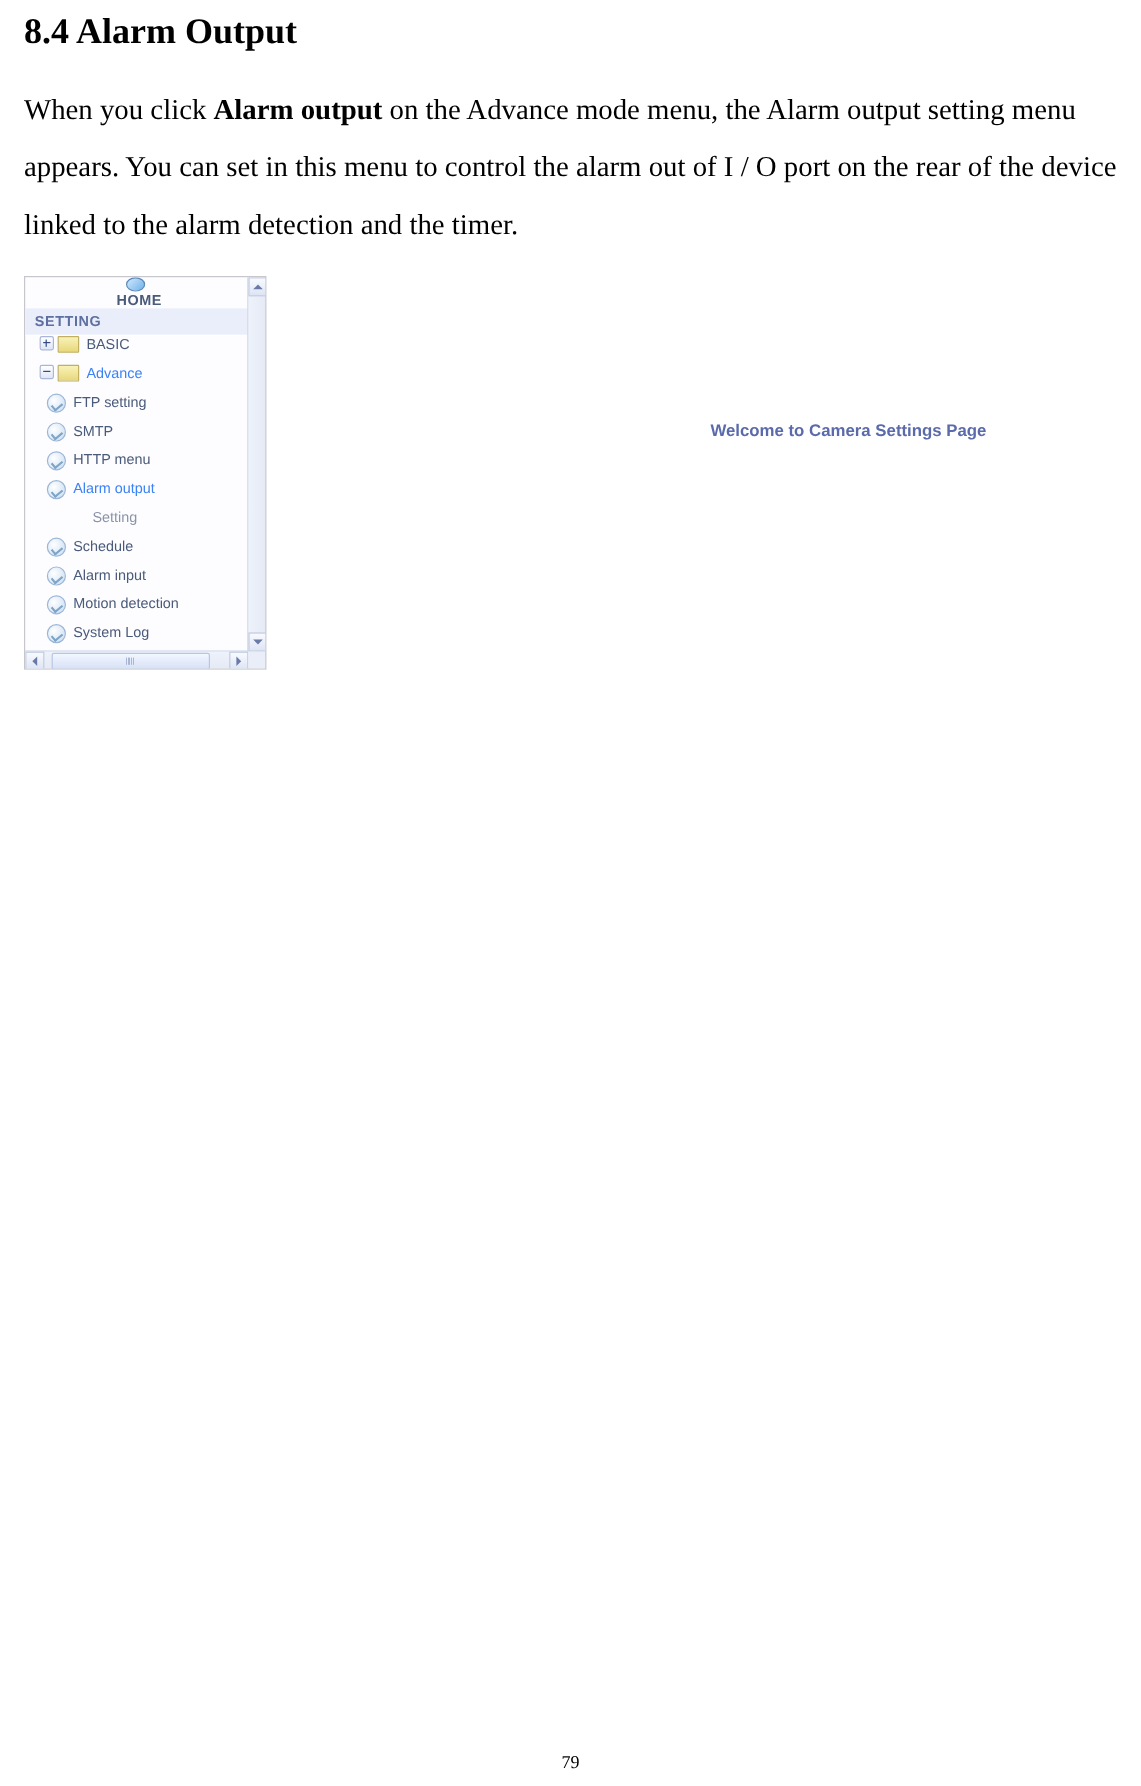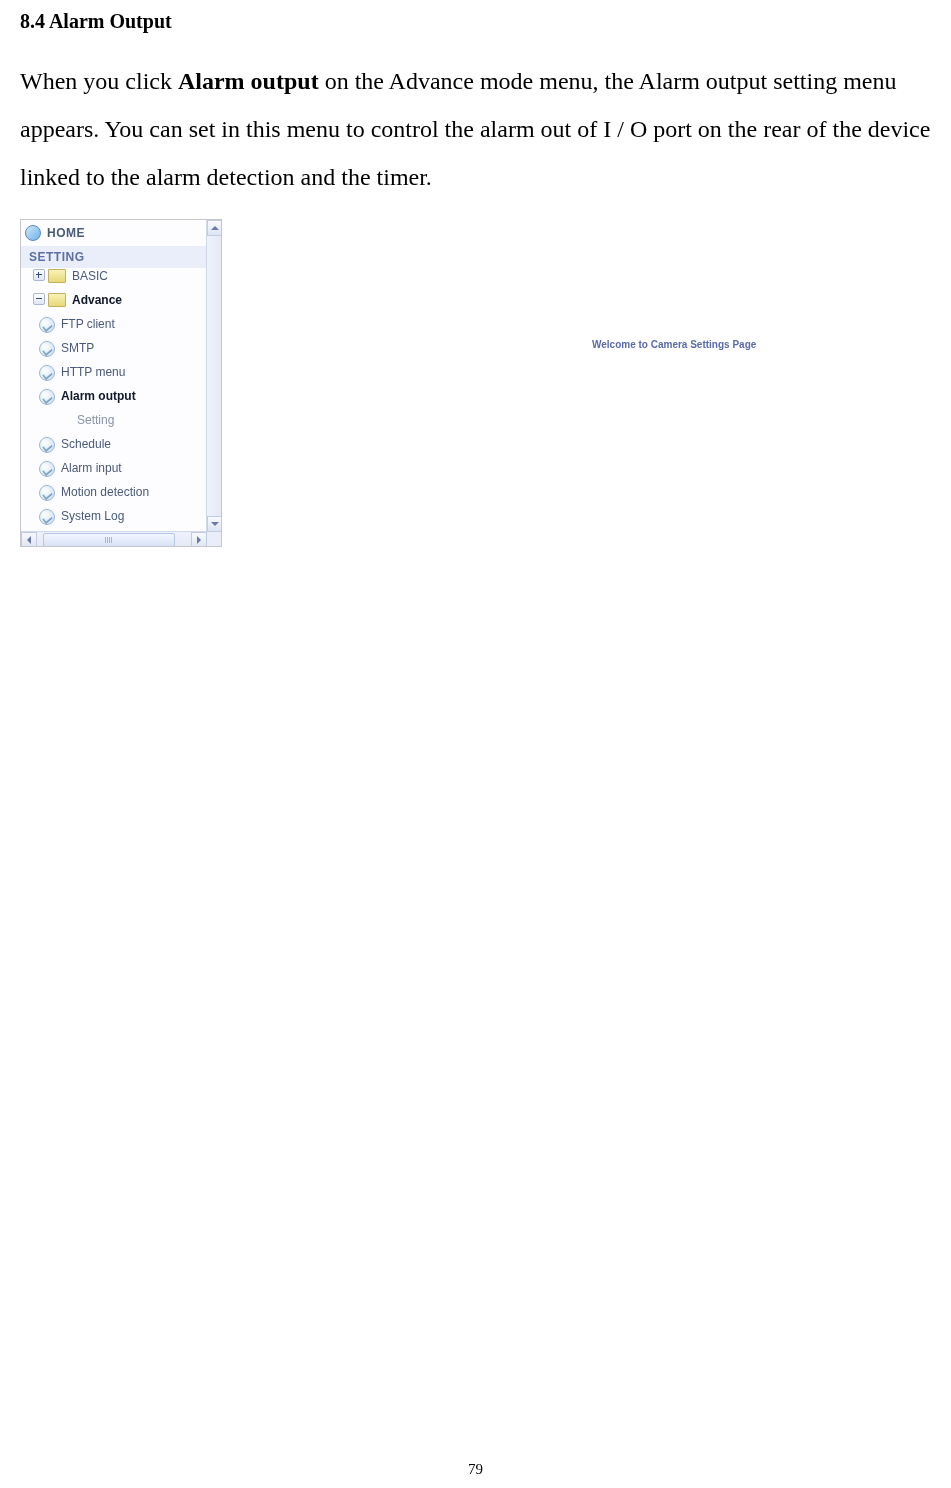--- a/index.html
+++ b/index.html
@@ -6,21 +6,21 @@
       font-family: "Times New Roman", Times, serif;
       font-size: 20px;
       margin: 0;
       padding: 10px 20px 30px 20px;
       color: #000;
       width: 911px;
       position: relative;
       min-height: 1448px;
     }
     h2.section-heading {
-      font-size: 20px;
+      font-size: 30px;
       font-weight: bold;
       margin: 0 0 24px 0;
     }
     p.body-text {
       font-size: 24px;
       line-height: 2;
       margin: 0 0 18px 0;
     }
     .bold { font-weight: bold; }
     .screenshot {
@@ -48,20 +48,21 @@
       overflow: hidden;
     }
     .home-row {
       display: flex;
       align-items: center;
       height: 26px;
       padding-left: 4px;
       font-weight: bold;
       color: #4a5a7a;
       letter-spacing: 0.5px;
+      flex-direction: column;
     }
     .home-row .globe {
       width: 14px;
       height: 14px;
       border-radius: 50%;
       background: linear-gradient(135deg, #cfe8ff 0%, #6fb2e8 100%);
       border: 1px solid #5a88b8;
       margin-right: 6px;
       position: relative;
     }
@@ -146,22 +147,22 @@
       border-left: 2px solid #7fa6c8;
       transform: rotate(-40deg);
       border-radius: 0 0 0 1px;
     }
     .tree-label {
       color: #4a5a7a;
       font-size: 12px;
       white-space: nowrap;
     }
     .tree-label.bold-item {
-      font-weight: bold;
-      color: #0f172a;
+      font-weight: normal;
+      color: #3b82f6;
     }
     .tree-label.sub {
       color: #8a94a8;
     }
     
     .vscroll {
       position: absolute;
       right: 0;
       top: 0;
       width: 14px;
@@ -254,21 +255,21 @@
       position: absolute;
       right: 0;
       bottom: 0;
       width: 14px;
       height: 14px;
       background: #e9eef9;
     }
     .welcome {
       margin-top: 120px;
       font-family: Arial, sans-serif;
-      font-size: 10px;
+      font-size: 14px;
       font-weight: bold;
       color: #5b6aaa;
       white-space: nowrap;
     }
     .page-number {
       position: absolute;
       left: 0;
       right: 0;
       bottom: 10px;
       text-align: center;
@@ -302,21 +303,21 @@
       </div>
 
       <div class="tree-item">
         <span class="twisty minus"></span>
         <span class="folder"></span>
         <span class="tree-label bold-item">Advance</span>
       </div>
 
       <div class="tree-item level2">
         <span class="doc"></span>
-        <span class="tree-label">FTP client</span>
+        <span class="tree-label">FTP setting</span>
       </div>
 
       <div class="tree-item level2">
         <span class="doc"></span>
         <span class="tree-label">SMTP</span>
       </div>
 
       <div class="tree-item level2">
         <span class="doc"></span>
         <span class="tree-label">HTTP menu</span>

